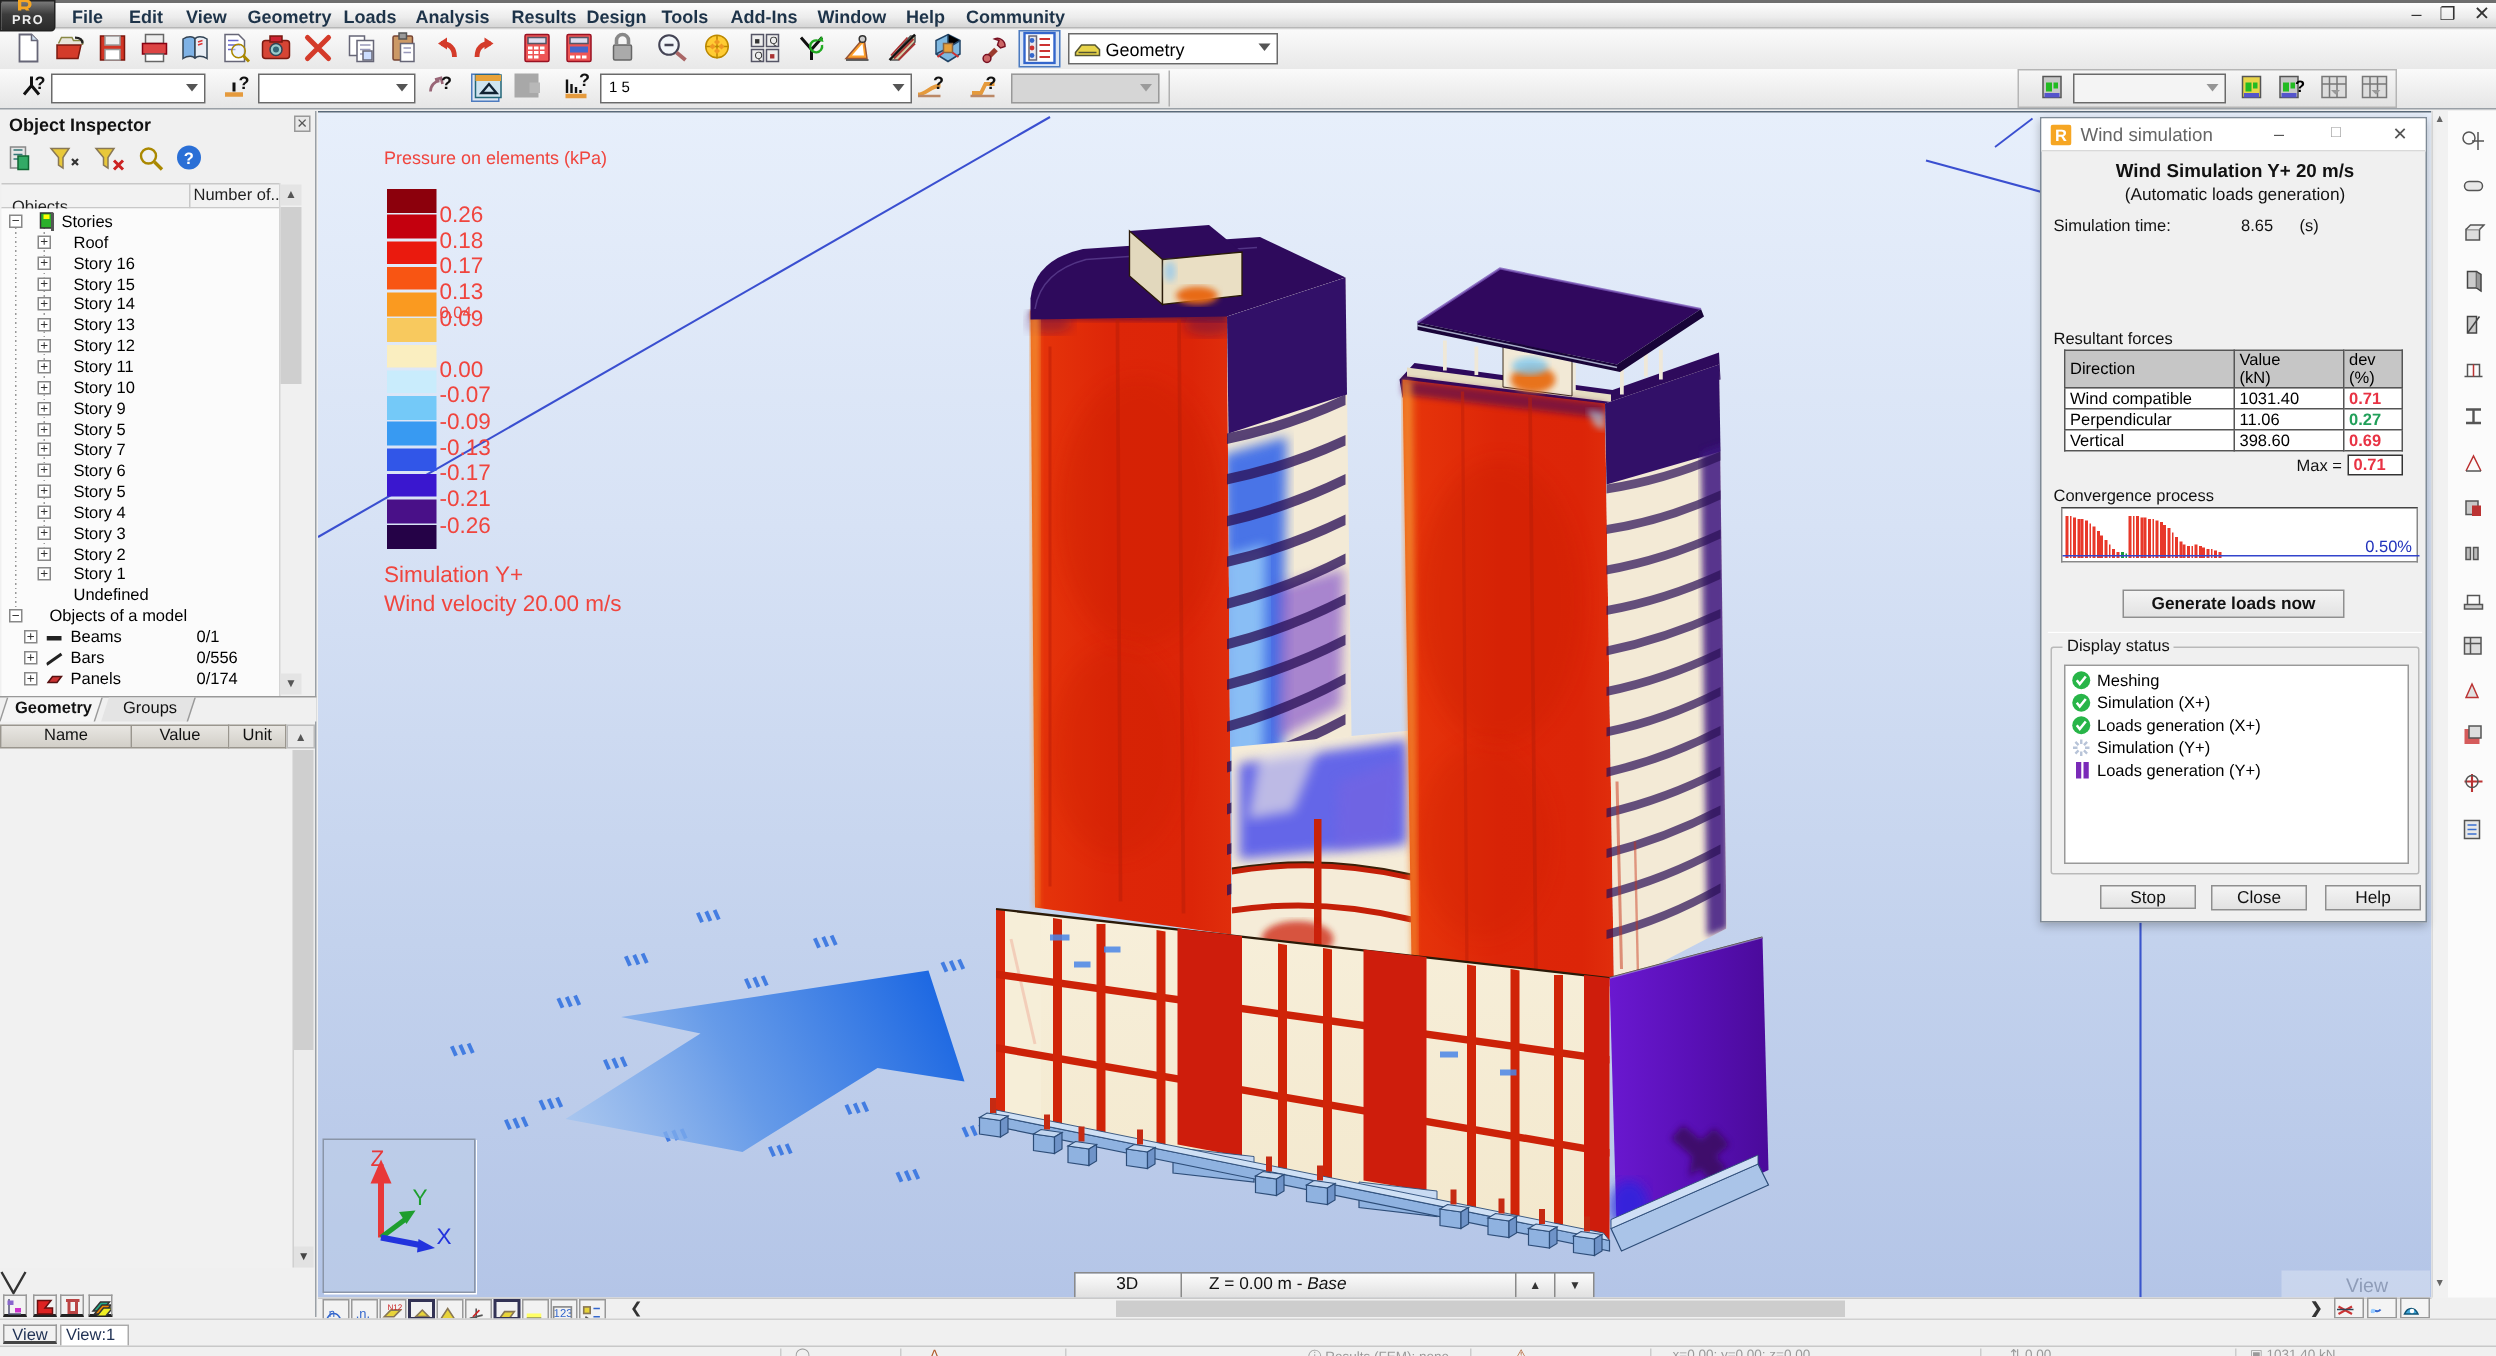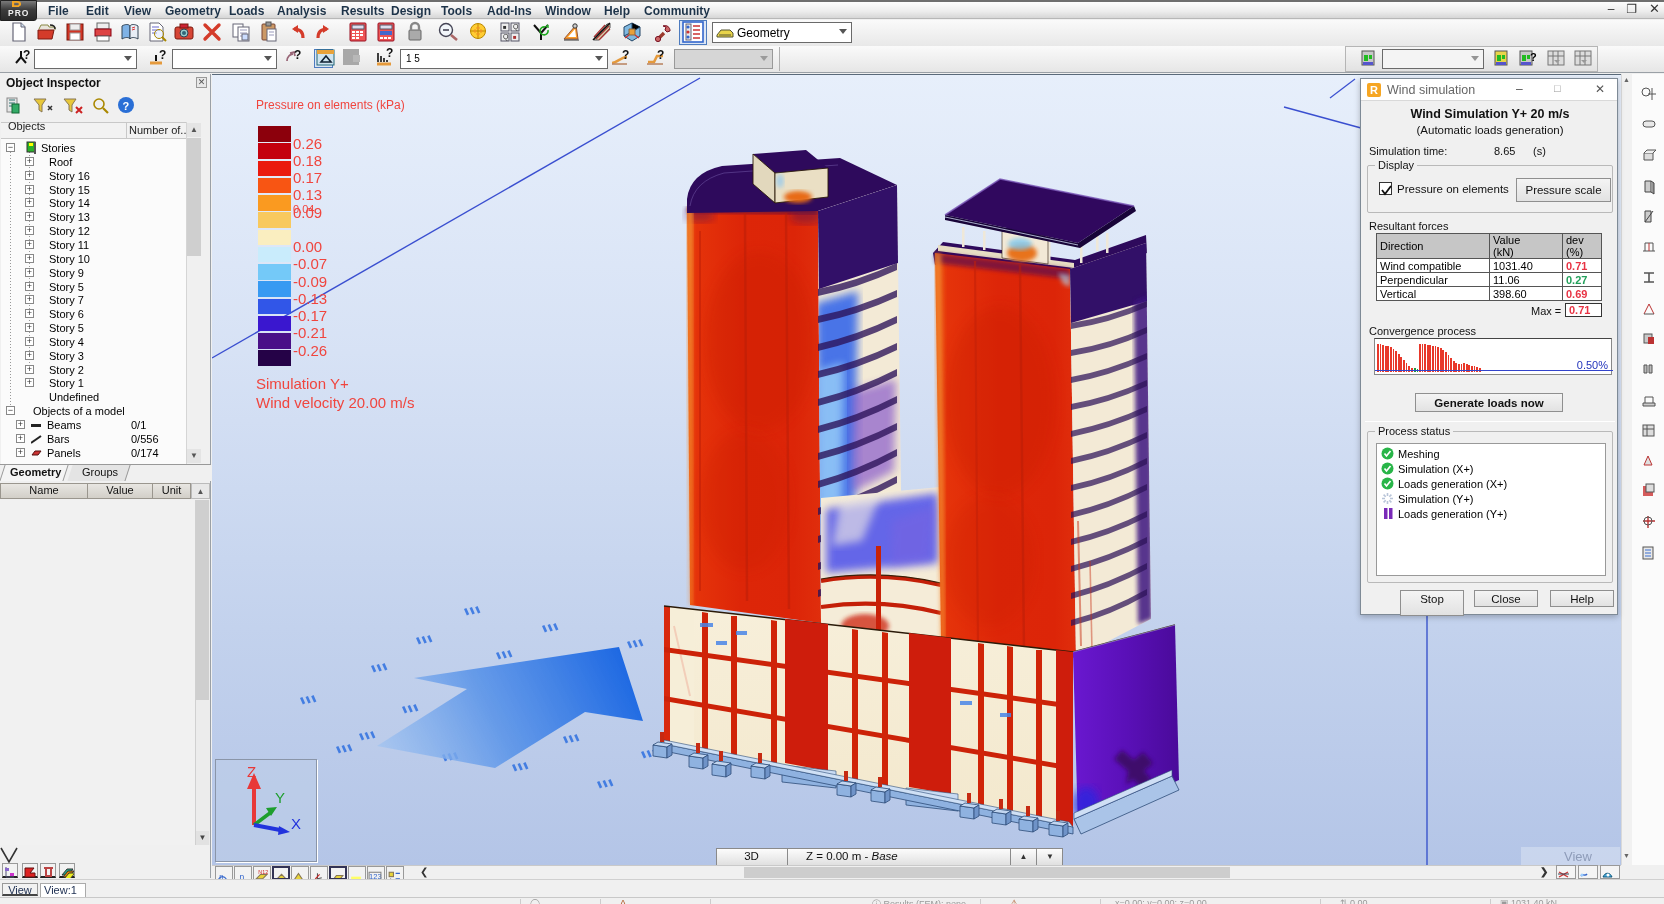--- a/index.html
+++ b/index.html
@@ -307,21 +307,21 @@
         <path d="M30 5h12l-4 6v7l-3-2v-5z" fill="#e8c83a" stroke="#875"></path>
         <path d="M44 12l4 4m0-4l-4 4" stroke="#333" stroke-width="1.5"></path>
         <path d="M60 5h12l-4 6v7l-3-2v-5z" fill="#e8c83a" stroke="#875"></path>
         <path d="M72 13l6 6m0-6l-6 6" stroke="#c22" stroke-width="2"></path>
         <circle cx="95" cy="10" r="5" fill="none" stroke="#a80" stroke-width="1.6"></circle>
         <path d="M99 14l5 5" stroke="#a80" stroke-width="2.2"></path>
         <circle cx="122" cy="11" r="8" fill="#2a6fd6"></circle>
         <text x="118.5" y="15.5" font-size="11" font-weight="bold" fill="#fff">?</text>
       </svg>
       <div class="abs" style="left:1px;top:48px;width:194px;height:17px;background:#f2f2f2;border-top:1px solid #c8c8c8;border-bottom:1px solid #c8c8c8"></div>
-      <div class="abs" style="left:8px;top:46px;font-size:11px;color:#222">Objects</div>
+      <div class="abs" style="left:8px;top:58px;font-size:11px;color:#222">Objects</div>
       <div class="abs" style="left:129px;top:50px;font-size:11px;color:#222">Number of...</div>
       <div class="abs" style="left:126px;top:48px;width:1px;height:17px;background:#c8c8c8"></div>
       <div class="abs" style="left:186px;top:48px;width:16px;height:342px;background:#f0f0f0;border-left:1px solid #d5d5d5"></div>
       <div class="abs" style="left:187px;top:49px;width:14px;height:14px;background:#e4e4e4;text-align:center;font-size:8px;color:#555;line-height:13px">▲</div>
       <div class="abs" style="left:187px;top:375px;width:14px;height:14px;background:#e4e4e4;text-align:center;font-size:8px;color:#555;line-height:13px">▼</div>
       <div class="abs" style="left:187px;top:64px;width:14px;height:118px;background:#cfcfcf"></div>
       <div id="lp_tree">
         <div class="abs" style="left:9px;top:10px;width:1px;height:258px;background:repeating-linear-gradient(#999 0,#999 1px,transparent 1px,transparent 3px)"></div>
         <div class="abs" style="left:28px;top:10px;width:1px;height:222px;background:repeating-linear-gradient(#999 0,#999 1px,transparent 1px,transparent 3px)"></div>
         <div class="trow" style="top:2px">
@@ -862,28 +862,20 @@
         <span style="position:absolute;left:26px;top:4px;font-size:12.5px;color:#666">Wind simulation</span>
         <span style="position:absolute;left:155px;top:3px;color:#555;font-size:12px">–</span>
         <span style="position:absolute;left:193px;top:3px;color:#999;font-size:11px">□</span>
         <span style="position:absolute;left:234px;top:3px;color:#555;font-size:12px">✕</span>
       </div>
       <div class="abs" style="left:0;top:28px;width:258px;height:16px;text-align:center;font-size:12.5px;font-weight:700;color:#111">Wind Simulation Y+ 20 m/s</div>
       <div class="abs" style="left:0;top:45px;width:258px;height:14px;text-align:center;font-size:11.5px;color:#111">(Automatic loads generation)</div>
       <div class="abs" style="left:8px;top:66px;font-size:11px;color:#111">Simulation time:</div>
       <div class="abs" style="left:133px;top:66px;font-size:11px;color:#111">8.65</div>
       <div class="abs" style="left:172px;top:66px;font-size:11px;color:#111">(s)</div>
-      <div class="gbox" style="left:6px;top:86px;width:246px;height:48px">
-        <span class="glabel">Display</span>
-        <span style="position:absolute;left:11px;top:16px;width:13px;height:13px;border:1px solid #333;background:#fff"><svg width="13" height="13">
-            <path d="M2 6l3 4 6-8" stroke="#111" stroke-width="1.8" fill="none"></path>
-          </svg></span>
-        <span style="position:absolute;left:29px;top:17px;font-size:11.5px;color:#111">Pressure on elements</span>
-        <span class="btn" style="left:148px;top:12px;width:95px;height:24px;line-height:23px">Pressure scale</span>
-      </div>
       <div class="abs" style="left:8px;top:141px;font-size:11px;color:#111">Resultant forces</div>
       <table class="ft abs" style="left:15px;top:154px;width:226px;background:#fff">
         <tbody>
           <tr style="background:#c6c6c6;font-weight:700">
             <td style="width:113px">Direction</td>
             <td style="width:73px">Value<br>(kN)</td>
             <td>dev<br>(%)</td>
           </tr>
           <tr>
             <td>Wind compatible</td>
@@ -945,21 +937,21 @@
         <div class="abs" style="left:101.2px;top:28px;width:1.8px;height:5px;background:#e8382a"></div>
         <div class="abs" style="left:103.8px;top:29px;width:1.8px;height:4px;background:#e8382a"></div>
         <div class="abs" style="left:39px;top:29px;width:1.8px;height:4px;background:#1a9a3a"></div>
         <div class="abs" style="left:41.5px;top:30px;width:1.8px;height:3px;background:#1a9a3a"></div>
         <div class="abs" style="left:0;top:31.2px;width:238px;height:1.2px;background:#3344cc"></div>
         <div class="abs" style="right:3px;top:20px;font-size:11px;color:#2233bb">0.50%</div>
       </div>
       <span class="btn" style="left:54px;top:314px;width:148px;height:19px;font-weight:700;line-height:18px">Generate loads now</span>
       <div class="abs" style="left:4px;top:342px;width:250px;height:1px;background:#d8d8d8;border-bottom:1px solid #fff"></div>
       <div class="gbox" style="left:6px;top:352px;width:246px;height:152px">
-        <span class="glabel">Process status</span>
+        <span class="glabel">Display status</span>
         <div style="position:absolute;left:8px;top:11px;width:230px;height:133px;background:#fff;border:1px solid #999">
           <svg style="position:absolute;left:4px;top:3px" width="13" height="13">
             <circle cx="6.5" cy="6.5" r="6" fill="#28b548"></circle>
             <path d="M3.5 6.5l2 2.5 4-5" stroke="#fff" stroke-width="1.7" fill="none"></path>
           </svg>
           <span style="position:absolute;left:21px;top:4px;font-size:11px">Meshing</span>
           <svg style="position:absolute;left:4px;top:18px" width="13" height="13">
             <circle cx="6.5" cy="6.5" r="6" fill="#28b548"></circle>
             <path d="M3.5 6.5l2 2.5 4-5" stroke="#fff" stroke-width="1.7" fill="none"></path>
           </svg>
@@ -975,21 +967,21 @@
             </g>
           </svg>
           <span style="position:absolute;left:21px;top:49px;font-size:11px">Simulation (Y+)</span>
           <svg style="position:absolute;left:5px;top:63px" width="13" height="13">
             <rect x="2" y="1" width="3.5" height="11" fill="#7a2ab8"></rect>
             <rect x="7" y="1" width="3.5" height="11" fill="#7a2ab8"></rect>
           </svg>
           <span style="position:absolute;left:21px;top:64px;font-size:11px">Loads generation (Y+)</span>
         </div>
       </div>
-      <span class="btn" style="left:39px;top:511px;width:64px;height:26px;line-height:16px">Stop</span>
+      <span class="btn" style="left:39px;top:511px;width:64px;height:16px;line-height:16px">Stop</span>
       <span class="btn" style="left:113px;top:511px;width:64px;height:17px;line-height:16px">Close</span>
       <span class="btn" style="left:189px;top:511px;width:64px;height:17px;line-height:16px">Help</span>
     </div>
     <div class="abs" style="left:212px;top:865px;width:1409px;height:14px;background:#f0f0f0;border-top:1px solid #c9c9c9"></div>
     <div class="abs" style="left:215px;top:866px;width:18px;height:14px;background:#f2f2f2;border:1px solid #999;overflow:hidden"><svg width="14" height="12" viewBox="0 0 13 11" preserveAspectRatio="none">
         <path d="M2 10c2-4 6-4 8 0" stroke="#36c" fill="none"></path>
         <text x="3" y="9" font-size="7" fill="#36c">n</text>
       </svg></div>
     <div class="abs" style="left:234px;top:866px;width:18px;height:14px;background:#f2f2f2;border:1px solid #999;overflow:hidden"><svg width="14" height="12" viewBox="0 0 13 11" preserveAspectRatio="none">
         <text x="2" y="10" font-size="8" fill="#36c">.n.</text>

